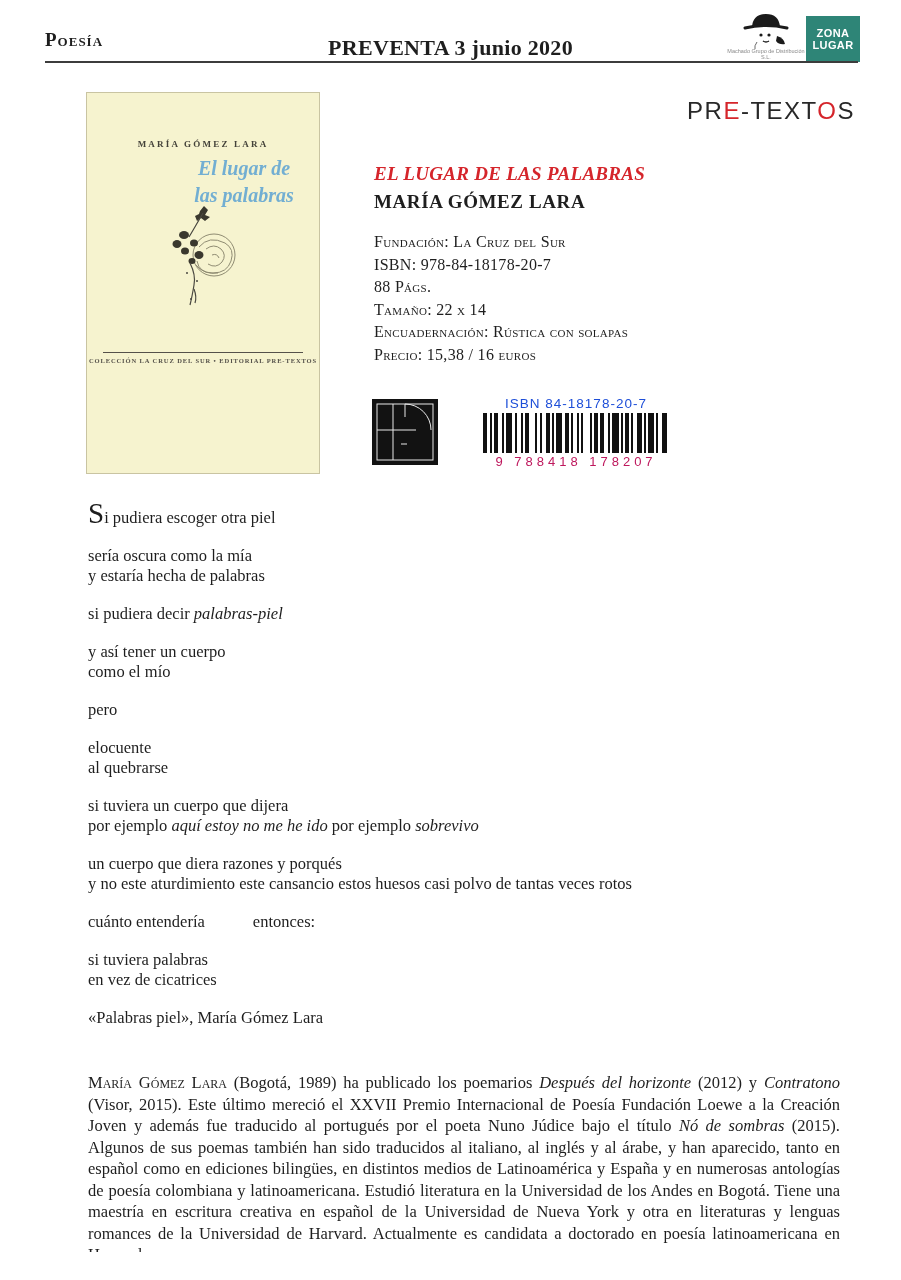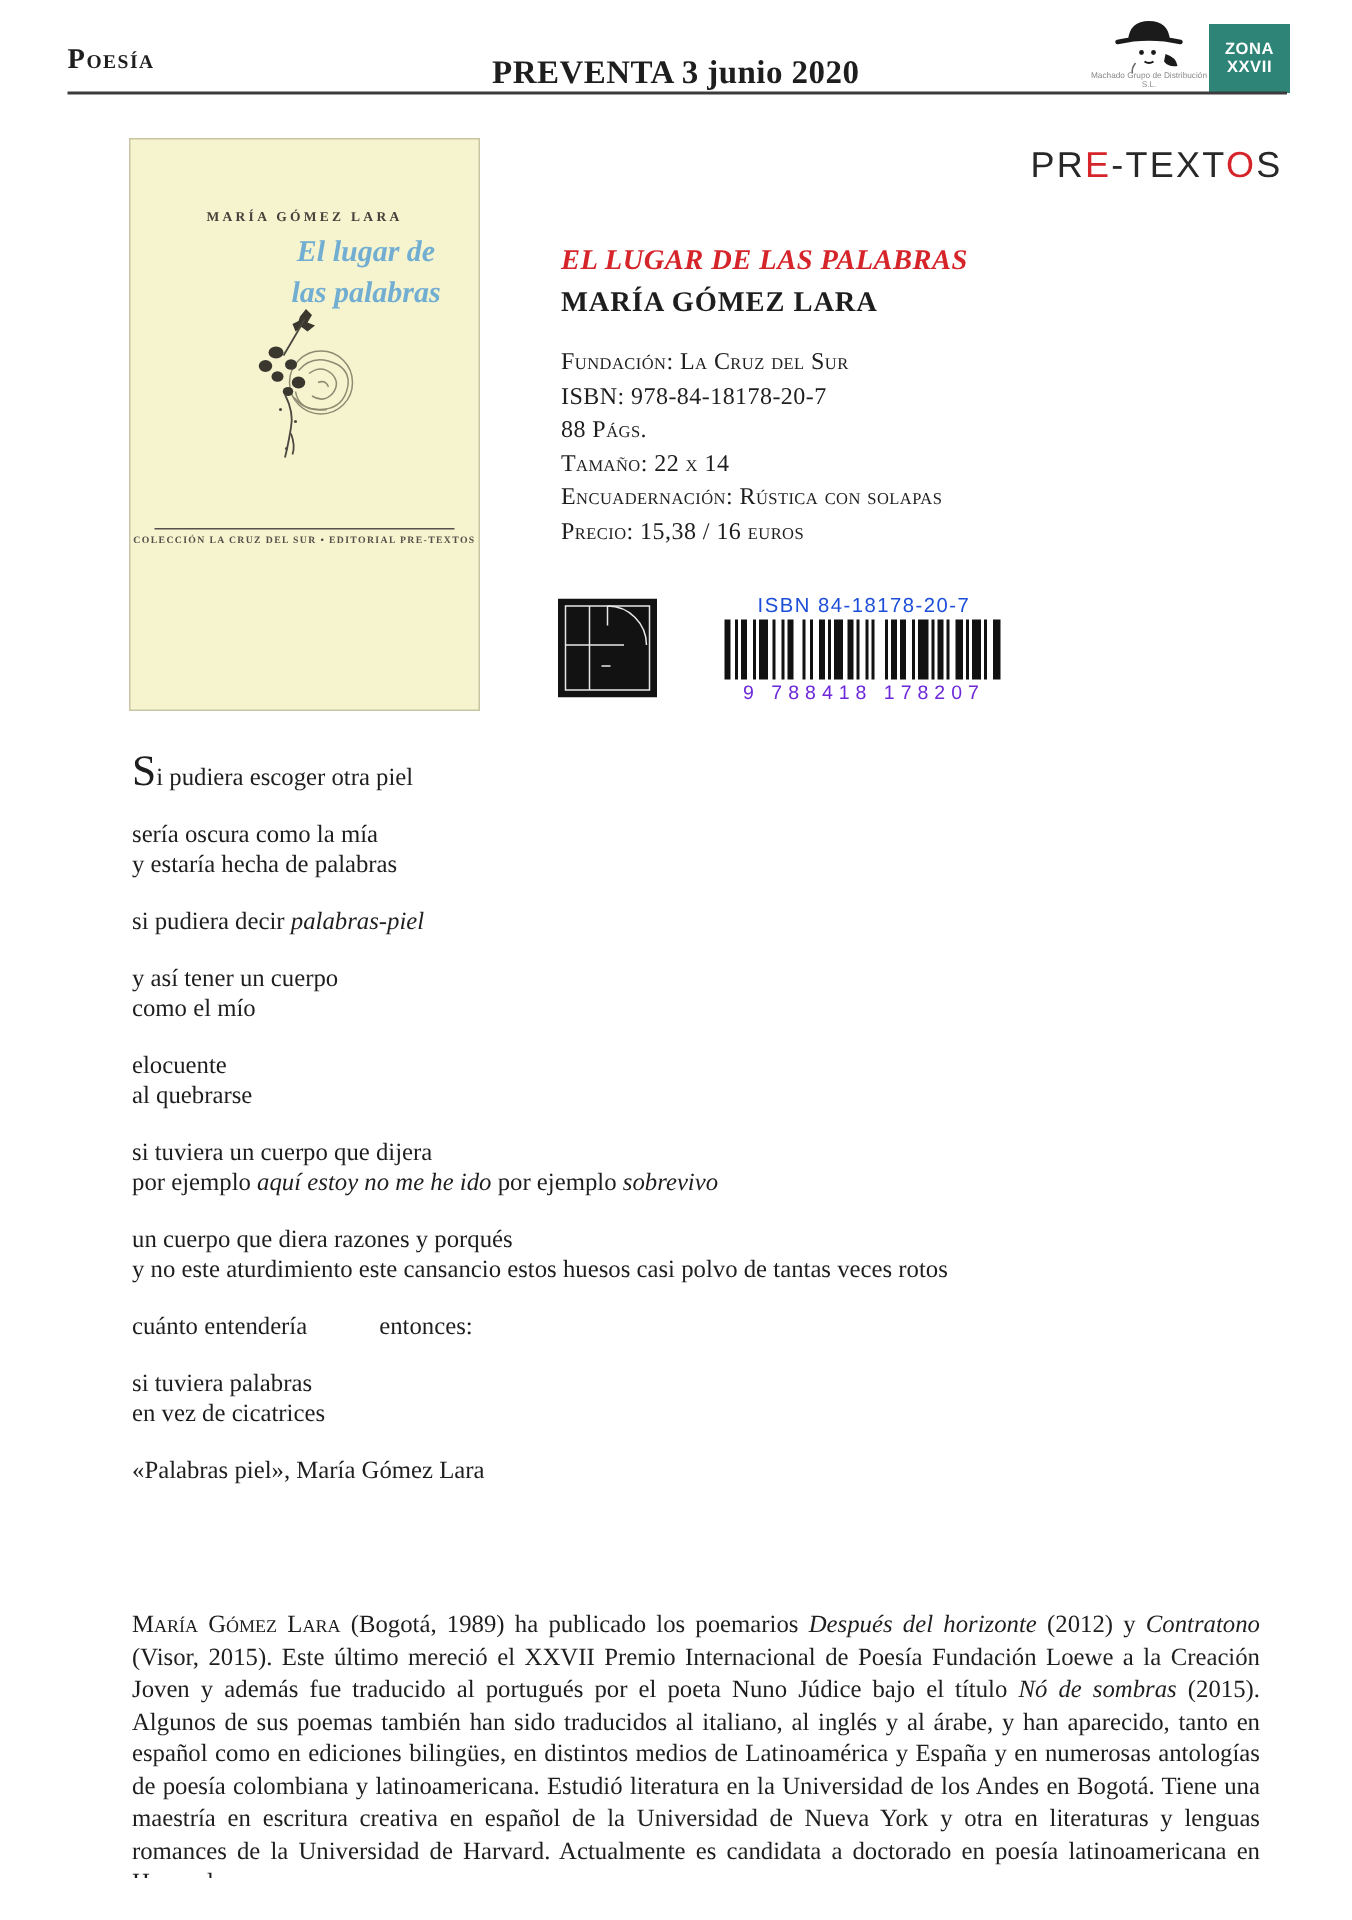--- a/index.html
+++ b/index.html
@@ -35,21 +35,21 @@
 
   
   #sq-logo { left:372px; top:399px; }
 
   
   #barcode { left:478px; top:396px; width:196px; text-align:center; }
   #barcode-label { font-family:"Liberation Sans", sans-serif; font-size:13.5px; letter-spacing:1px; color:#1d4ed8; }
   #bars { margin-top:2px; height:40px; font-size:0; white-space:nowrap; }
   #bars span { display:inline-block; height:40px; vertical-align:top; }
   #bars span.b { background:#111; }
-  #barcode-digits { margin-top:1px; font-family:"Liberation Sans", sans-serif; font-size:13px; letter-spacing:4px; color:#6d28d9; }
+  #barcode-digits { margin-top:1px; font-family:"Liberation Sans", sans-serif; font-size:13px; letter-spacing:4px; color:#be185d; }
 
   
   #poem { left:88px; top:508px; width:760px; font-size:16.5px; line-height:20px; }
   #poem p.stanza { margin-bottom:18px; }
   .initial { font-size:29px; line-height:0; }
   .sc { font-variant:small-caps; }
 
   
   #bio { left:88px; top:1072px; width:752px; font-size:16.5px; line-height:21.5px; text-align:justify; }
 </style>
@@ -69,21 +69,21 @@
       <circle cx="32" cy="23" r="1.6" fill="#1b1b1b"></circle>
       <path d="M26,29 q3,2 6,0" fill="none" stroke="#1b1b1b" stroke-width="1.4"></path>
       <path d="M40,24 q7,2 8,8 q-6,1 -9,-3" fill="#1b1b1b"></path>
       <path d="M20,30 q-3,4 -2,7" fill="none" stroke="#6a6a6a" stroke-width="1"></path>
     </svg>
   </div>
   <div id="machado-caption" class="abs">Machado Grupo de Distribución S.L.</div>
 
   <div id="zona-badge" class="abs" style="background: rgb(46, 133, 119);">
     <span>ZONA</span>
-    <span>XXVII</span>
+    <span>LUGAR</span>
   </div>
   <div id="header-rule" class="abs"></div>
 
   <div id="pretextos" class="abs"><span>PR</span><span class="red-letter">E</span><span>-TEXT</span><span class="red-letter">O</span><span>S</span></div>
 
   <div id="cover" class="abs" style="background: rgb(246, 243, 207);">
     <div id="cover-author" class="abs">MARÍA GÓMEZ LARA</div>
     <div id="cover-title" class="abs" style="color: rgb(114, 174, 210);">
       <div>El lugar de</div>
       <div>las palabras</div>
@@ -147,20 +147,21 @@
     <div id="barcode-label">ISBN 84-18178-20-7</div>
     <div id="bars"><span class="b" style="width: 4.17978px;"></span><span style="width: 2.08989px;"></span><span class="b" style="width: 2.08989px;"></span><span style="width: 2.08989px;"></span><span class="b" style="width: 4.17978px;"></span><span style="width: 4.17978px;"></span><span class="b" style="width: 2.08989px;"></span><span style="width: 2.08989px;"></span><span class="b" style="width: 6.26966px;"></span><span style="width: 2.08989px;"></span><span class="b" style="width: 2.08989px;"></span><span style="width: 4.17978px;"></span><span class="b" style="width: 2.08989px;"></span><span style="width: 2.08989px;"></span><span class="b" style="width: 4.17978px;"></span><span style="width: 6.26966px;"></span><span class="b" style="width: 2.08989px;"></span><span style="width: 2.08989px;"></span><span class="b" style="width: 2.08989px;"></span><span style="width: 4.17978px;"></span><span class="b" style="width: 4.17978px;"></span><span style="width: 2.08989px;"></span><span class="b" style="width: 2.08989px;"></span><span style="width: 2.08989px;"></span><span class="b" style="width: 6.26966px;"></span><span style="width: 2.08989px;"></span><span class="b" style="width: 4.17978px;"></span><span style="width: 2.08989px;"></span><span class="b" style="width: 2.08989px;"></span><span style="width: 4.17978px;"></span><span class="b" style="width: 2.08989px;"></span><span style="width: 2.08989px;"></span><span class="b" style="width: 2.08989px;"></span><span style="width: 6.26966px;"></span><span class="b" style="width: 2.08989px;"></span><span style="width: 2.08989px;"></span><span class="b" style="width: 4.17978px;"></span><span style="width: 2.08989px;"></span><span class="b" style="width: 4.17978px;"></span><span style="width: 4.17978px;"></span><span class="b" style="width: 2.08989px;"></span><span style="width: 2.08989px;"></span><span class="b" style="width: 6.26966px;"></span><span style="width: 2.08989px;"></span><span class="b" style="width: 2.08989px;"></span><span style="width: 2.08989px;"></span><span class="b" style="width: 4.17978px;"></span><span style="width: 2.08989px;"></span><span class="b" style="width: 2.08989px;"></span><span style="width: 4.17978px;"></span><span class="b" style="width: 4.17978px;"></span><span style="width: 2.08989px;"></span><span class="b" style="width: 2.08989px;"></span><span style="width: 2.08989px;"></span><span class="b" style="width: 6.26966px;"></span><span style="width: 2.08989px;"></span><span class="b" style="width: 2.08989px;"></span><span style="width: 4.17978px;"></span><span class="b" style="width: 4.17978px;"></span><span style="width: 2.08989px;"></span></div>
     <div id="barcode-digits">9 788418 178207</div>
   </div>
 
   <div id="poem" class="abs">
       <p class="stanza"><span class="initial">S</span><span>i pudiera escoger otra piel</span></p>
       <p class="stanza"><span>sería oscura como la mía</span><br><span>y estaría hecha de palabras</span></p>
       <p class="stanza"><span>si pudiera decir </span><span style="font-style: italic;">palabras-piel</span></p>
       <p class="stanza"><span>y así tener un cuerpo</span><br><span>como el mío</span></p>
+      <p class="stanza"><span>pero</span></p>
       <p class="stanza"><span>elocuente</span><br><span>al quebrarse</span></p>
       <p class="stanza"><span>si tuviera un cuerpo que dijera</span><br><span>por ejemplo </span><span style="font-style: italic;">aquí estoy no me he ido</span><span> por ejemplo </span><span style="font-style: italic;">sobrevivo</span></p>
       <p class="stanza"><span>un cuerpo que diera razones y porqués</span><br><span>y no este aturdimiento este cansancio estos huesos casi polvo de tantas veces rotos</span></p>
       <p class="stanza"><span>cuánto entendería</span><span style="display: inline-block; width: 48px;"></span><span>entonces:</span></p>
       <p class="stanza"><span>si tuviera palabras</span><br><span>en vez de cicatrices</span></p>
       <p class="stanza"><span>«Palabras piel», María Gómez Lara</span></p>
     </div>
 
   <p id="bio" class="abs"><span class="sc">María Gómez Lara</span><span> (Bogotá, 1989) ha publicado los poemarios </span><span style="font-style: italic;">Después del horizonte</span><span> (2012) y </span><span style="font-style: italic;">Contratono</span><span> (Visor, 2015). Este último mereció el XXVII Premio Internacional de Poesía Fundación Loewe a la Creación Joven y además fue traducido al portugués por el poeta Nuno Júdice bajo el título </span><span style="font-style: italic;">Nó de sombras</span><span> (2015). Algunos de sus poemas también han sido traducidos al italiano, al inglés y al árabe, y han aparecido, tanto en español como en ediciones bilingües, en distintos medios de Latinoamérica y España y en numerosas antologías de poesía colombiana y latinoamericana. Estudió literatura en la Universidad de los Andes en Bogotá. Tiene una maestría en escritura creativa en español de la Universidad de Nueva York y otra en literaturas y lenguas romances de la Universidad de Harvard. Actualmente es candidata a doctorado en poesía latinoamericana en Harvard.</span></p>
 

